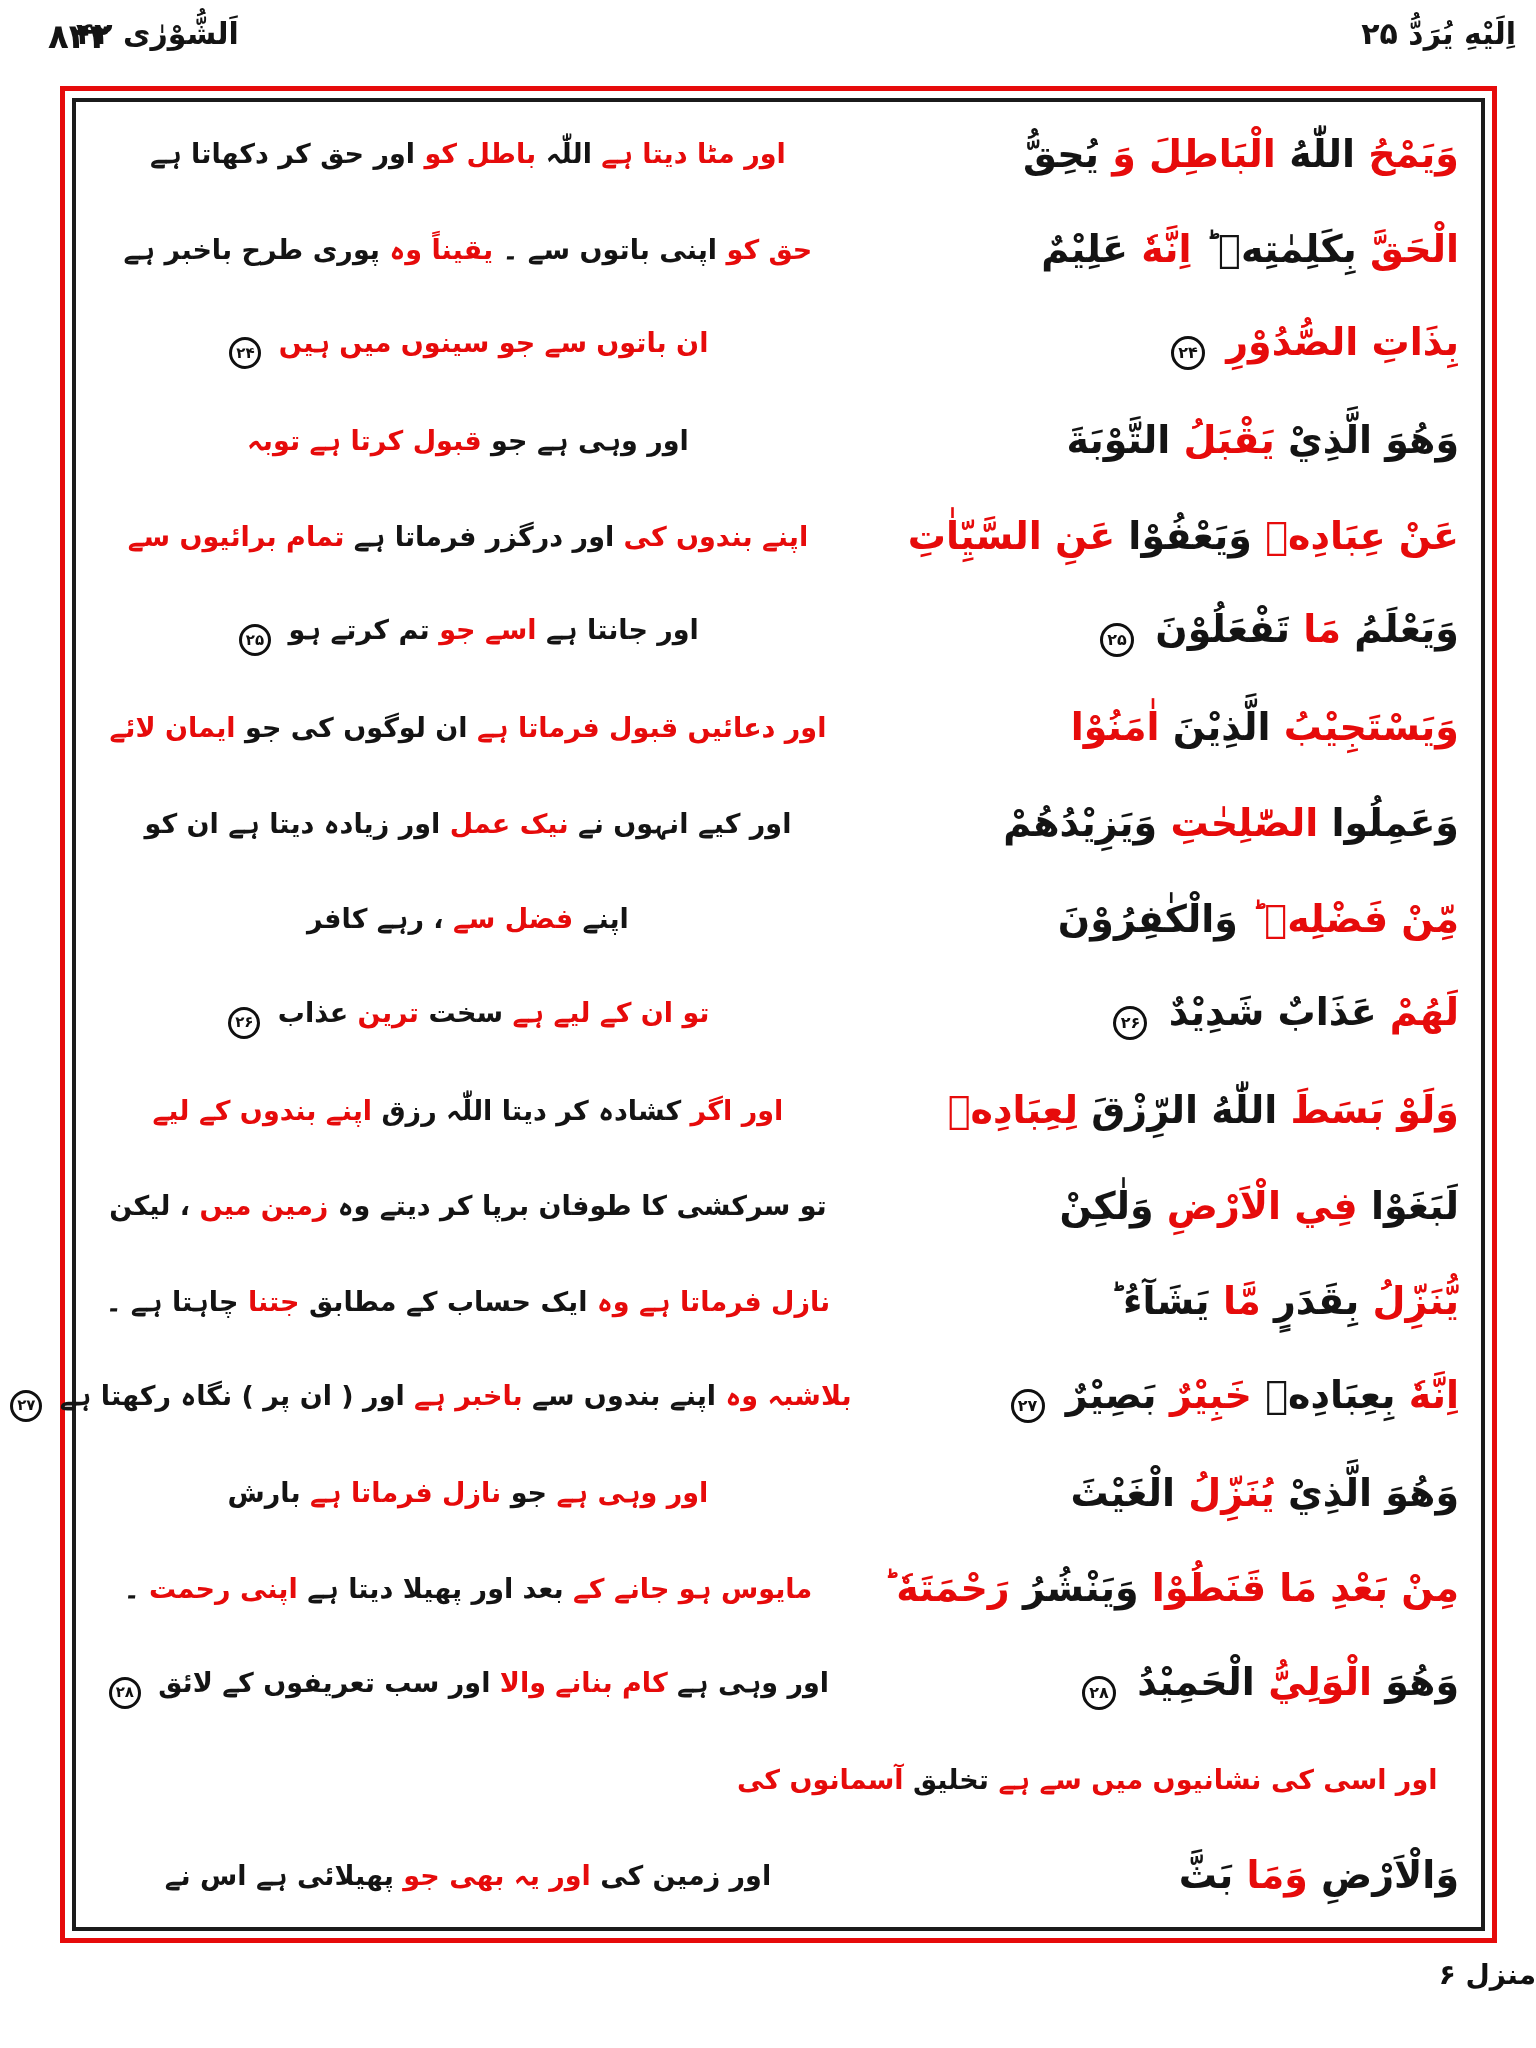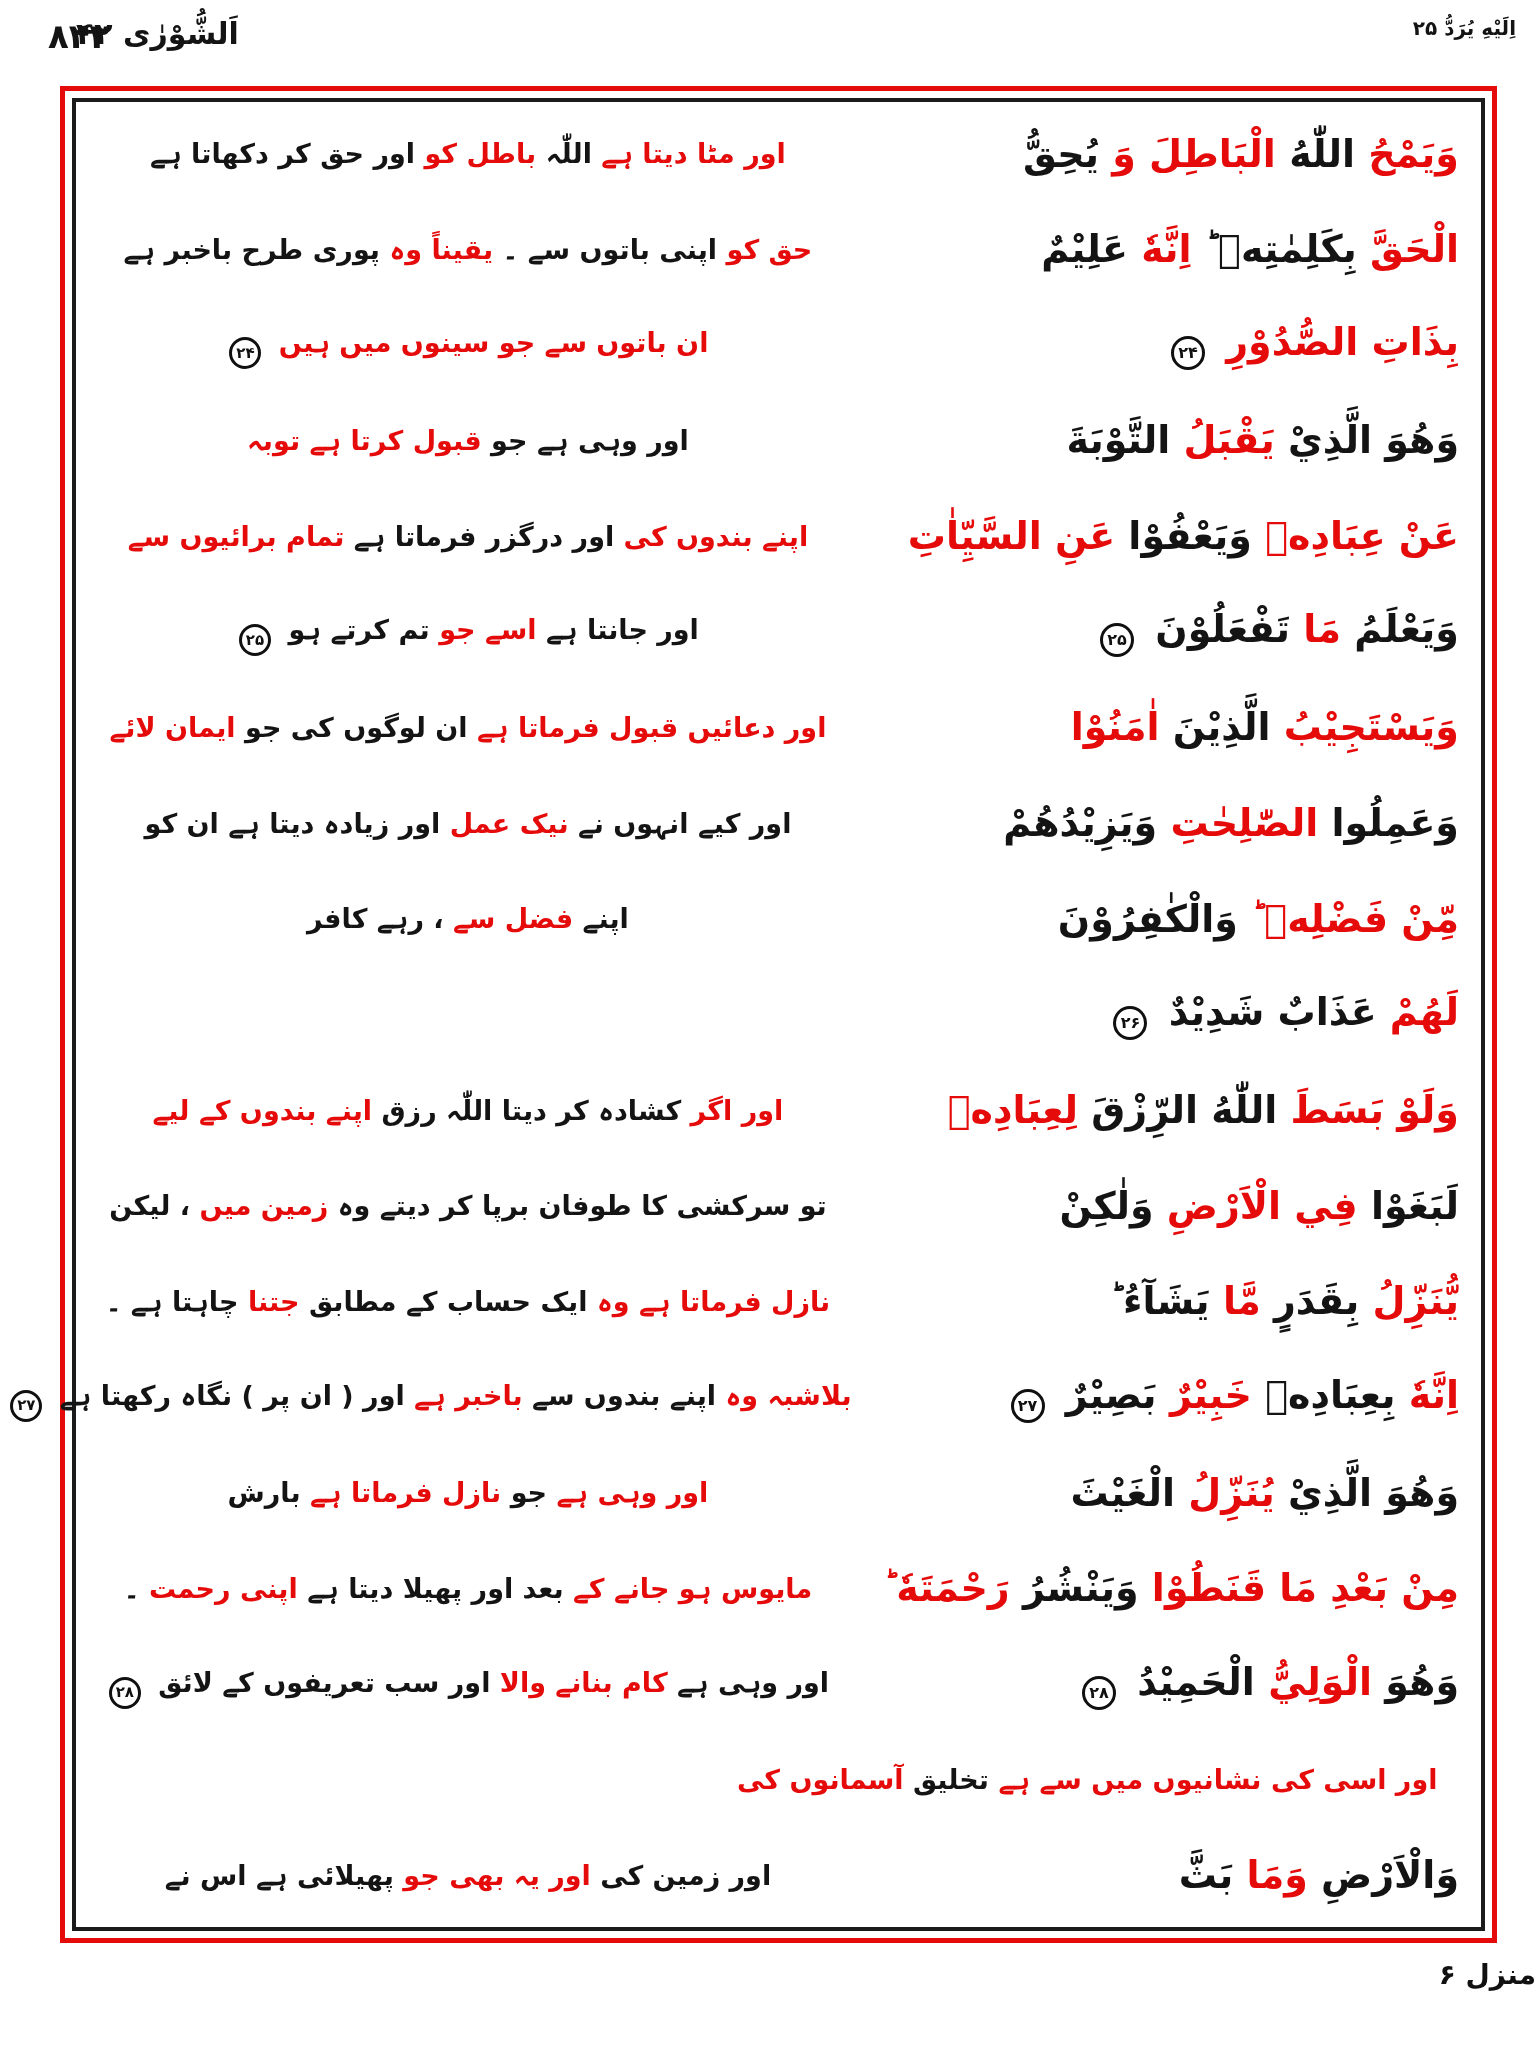--- a/index.html
+++ b/index.html
@@ -11,21 +11,21 @@
     width:1536px;height:2048px;position:relative;
     background:#ffffff;
     font-family:"DejaVu Sans",sans-serif;
     color:var(--ink);
     overflow:hidden;
   }
   
   .hdr{position:absolute;top:16px;font-weight:bold;white-space:nowrap;margin-left:48px;}
   .hdr-left{left:28px;font-size:30px;}
   .hdr-center{left:0;right:0;text-align:left;font-size:34px;letter-spacing:2px;}
-  .hdr-right{right:20px;font-size:20px;}
+  .hdr-right{right:20px;font-size:30px;}
   
   .frame{
     position:absolute;left:60px;top:86px;width:1437px;height:1857px;
     border:5px solid var(--red);box-sizing:border-box;background:#fff;
   }
   .frame-inner{
     position:absolute;left:7px;top:7px;right:7px;bottom:7px;
     border:4px solid #1b1b1b;
   }
   
@@ -103,20 +103,21 @@
         <div class="row">
           <div class="cell cell-arabic"><span class="seg-black">وَعَمِلُوا</span> <span class="seg-red">الصّٰلِحٰتِ</span> <span class="seg-black">وَيَزِيْدُهُمْ</span> </div>
           <div class="cell cell-urdu"><span class="seg-black">اور کیے انہوں نے</span> <span class="seg-red">نیک عمل</span> <span class="seg-black">اور زیادہ دیتا ہے ان کو</span> </div>
         </div>
         <div class="row">
           <div class="cell cell-arabic"><span class="seg-red">مِّنْ فَضْلِهٖ ؕ</span> <span class="seg-black">وَالْكٰفِرُوْنَ</span> </div>
           <div class="cell cell-urdu"><span class="seg-black">اپنے</span> <span class="seg-red">فضل سے</span> <span class="seg-black">، رہے کافر</span> </div>
         </div>
         <div class="row">
           <div class="cell cell-arabic"><span class="seg-red">لَهُمْ</span> <span class="seg-black">عَذَابٌ شَدِيْدٌ</span> <span class="ayah-marker">۲۶</span></div>
+          <div class="cell cell-urdu"><span class="seg-red">تو ان کے لیے ہے</span> <span class="seg-black">سخت</span> <span class="seg-red">ترین</span> <span class="seg-black">عذاب</span> <span class="ayah-marker">۲۶</span></div>
         </div>
         <div class="row">
           <div class="cell cell-arabic"><span class="seg-red">وَلَوْ بَسَطَ</span> <span class="seg-black">اللّٰهُ</span> <span class="seg-black">الرِّزْقَ</span> <span class="seg-red">لِعِبَادِهٖ</span> </div>
           <div class="cell cell-urdu"><span class="seg-red">اور اگر</span> <span class="seg-black">کشادہ کر دیتا اللّٰہ رزق</span> <span class="seg-red">اپنے بندوں کے لیے</span> </div>
         </div>
         <div class="row">
           <div class="cell cell-arabic"><span class="seg-black">لَبَغَوْا</span> <span class="seg-red">فِي الْاَرْضِ</span> <span class="seg-black">وَلٰكِنْ</span> </div>
           <div class="cell cell-urdu"><span class="seg-black">تو سرکشی کا طوفان برپا کر دیتے وہ</span> <span class="seg-red">زمین میں</span> <span class="seg-black">، لیکن</span> </div>
         </div>
         <div class="row">

